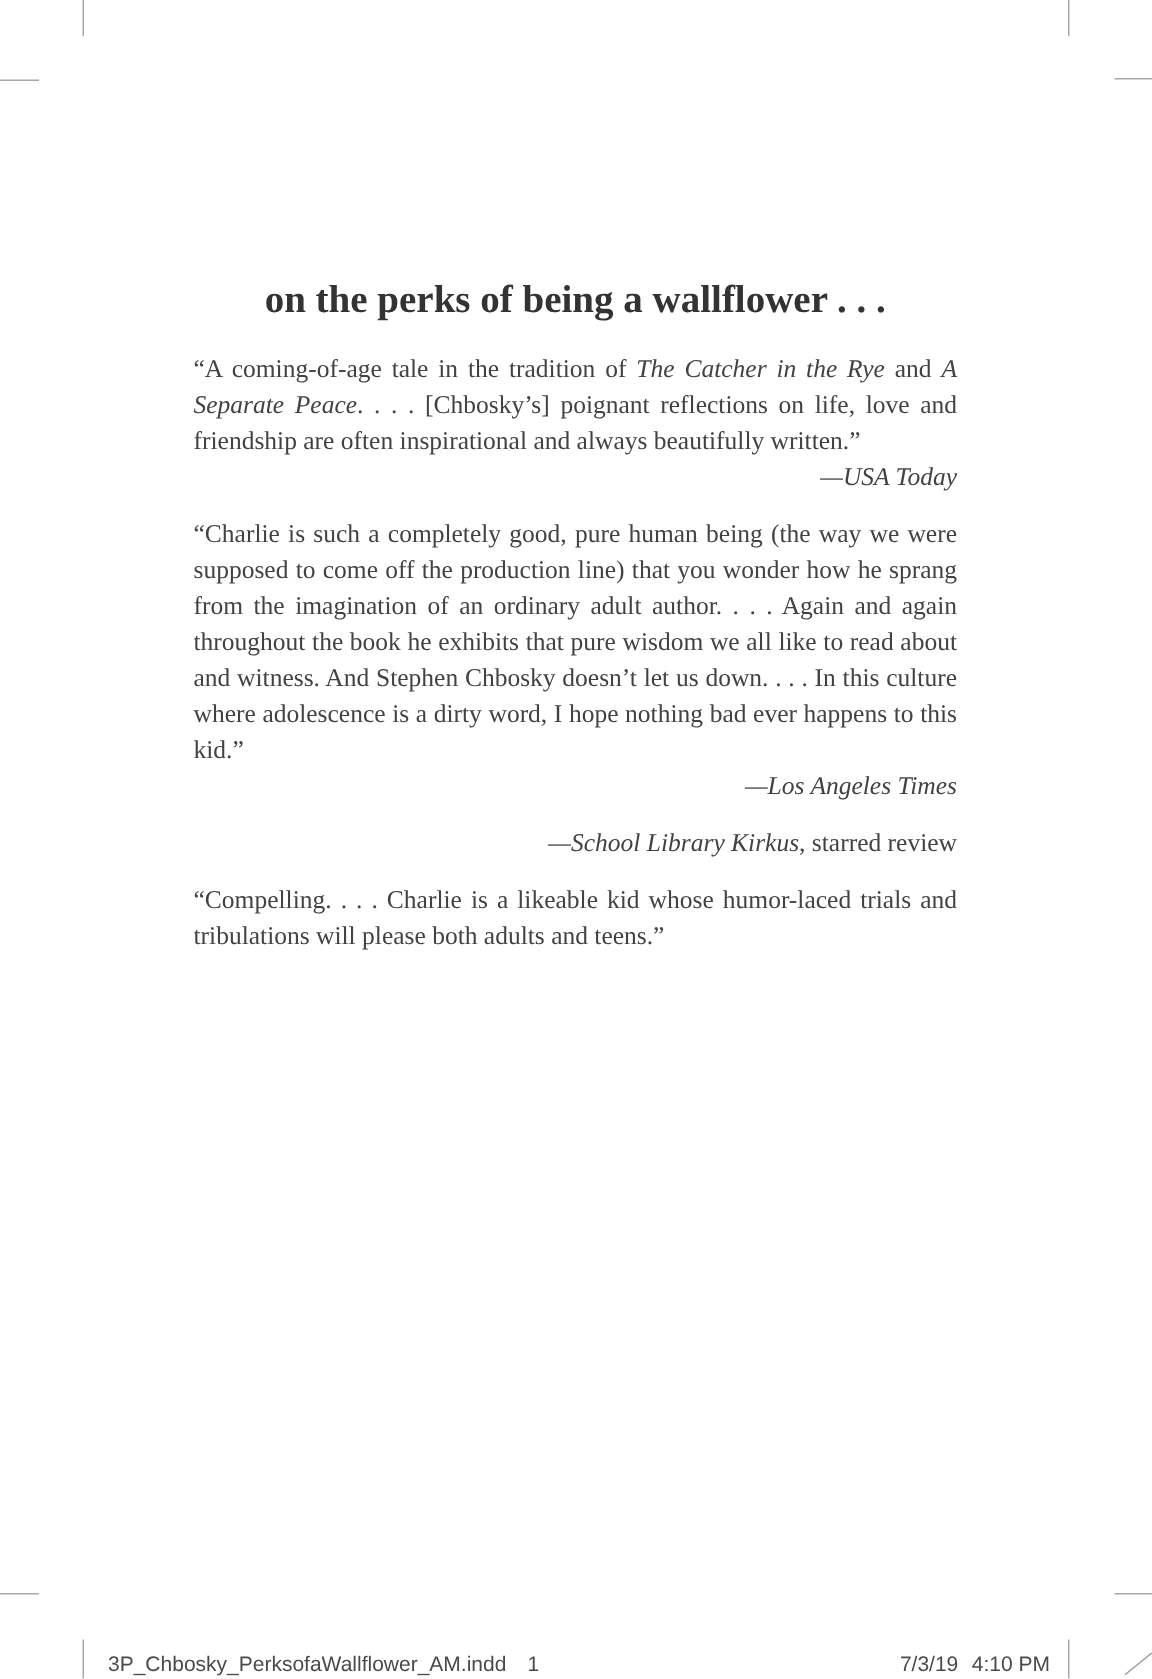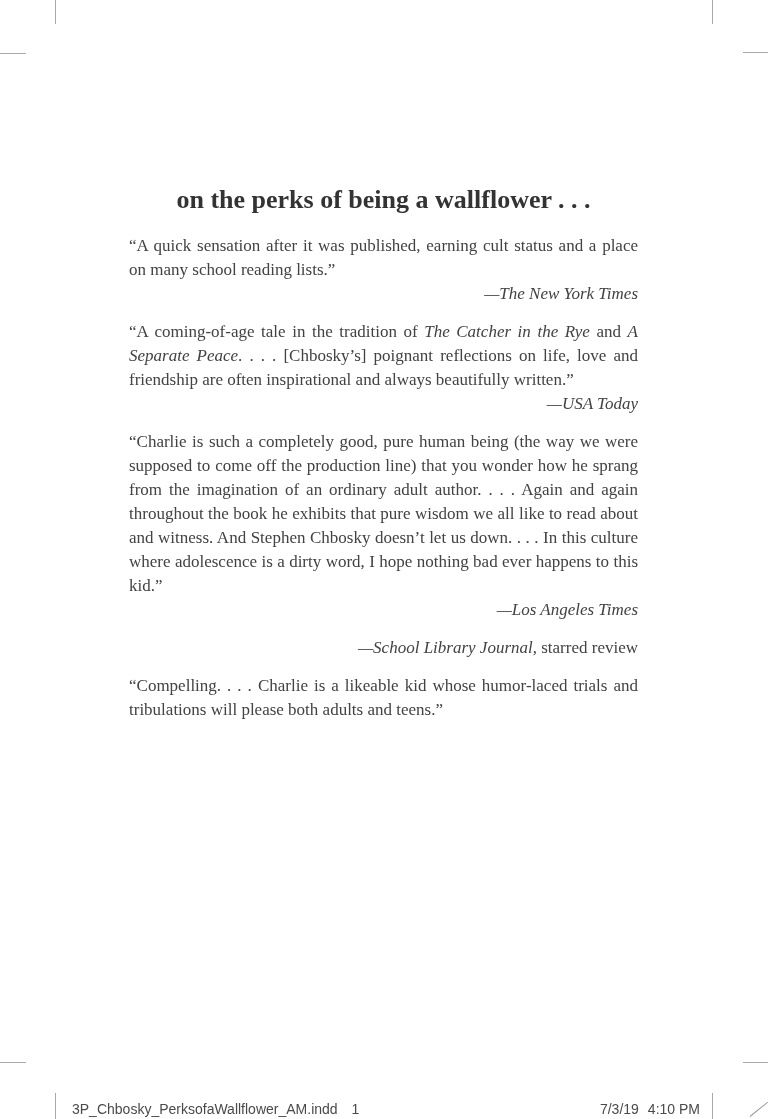--- a/index.html
+++ b/index.html
@@ -47,37 +47,33 @@
 <div class="mark v" style="left:55px;top:0;height:24px;"></div>
 <div class="mark h" style="left:0;top:53px;width:26px;"></div>
 <div class="mark v" style="left:712px;top:0;height:24px;"></div>
 <div class="mark h" style="left:743px;top:52px;width:25px;"></div>
 <div class="mark h" style="left:0;top:1062px;width:26px;"></div>
 <div class="mark h" style="left:743px;top:1062px;width:25px;"></div>
 
 <div class="content">
   <h1 class="title">on the perks of being a wallflower . . .</h1>
 
-  <div class="quote">
-    <p class="body"><span>“A quick sensation after it was published, earning cult status and a place on many school reading lists.”</span></p>
-    <p class="attr"><span class="i">—The New York Times</span></p>
-  </div>
 
   <div class="quote">
     <p class="body"><span>“A coming-of-age tale in the tradition of </span><span class="i">The Catcher in the Rye</span><span> and </span><span class="i">A Separate Peace</span><span>. . . . [Chbosky’s] poignant reflections on life, love and friendship are often inspirational and always beautifully written.”</span></p>
     <p class="attr"><span class="i">—USA Today</span></p>
   </div>
 
   <div class="quote">
     <p class="body"><span>“Charlie is such a completely good, pure human being (the way we were supposed to come off the production line) that you wonder how he sprang from the imagination of an ordinary adult author. . . . Again and again throughout the book he exhibits that pure wisdom we all like to read about and witness. And Stephen Chbosky doesn’t let us down. . . . In this culture where adolescence is a dirty word, I hope nothing bad ever happens to this kid.”</span></p>
     <p class="attr"><span class="i">—Los Angeles Times</span></p>
   </div>
 
   <div class="quote">
-    <p class="attr"><span class="i">—School Library Journal</span><span>, starred review</span></p>
+    <p class="attr"><span class="i">—School Library Kirkus</span><span>, starred review</span></p>
   </div>
 
   <div class="quote">
     <p class="body"><span>“Compelling. . . . Charlie is a likeable kid whose humor-laced trials and tribulations will please both adults and teens.”</span></p>
   </div>
 
 </div>
 
 <div class="footer">
   <div class="footer-rule-left"></div>

